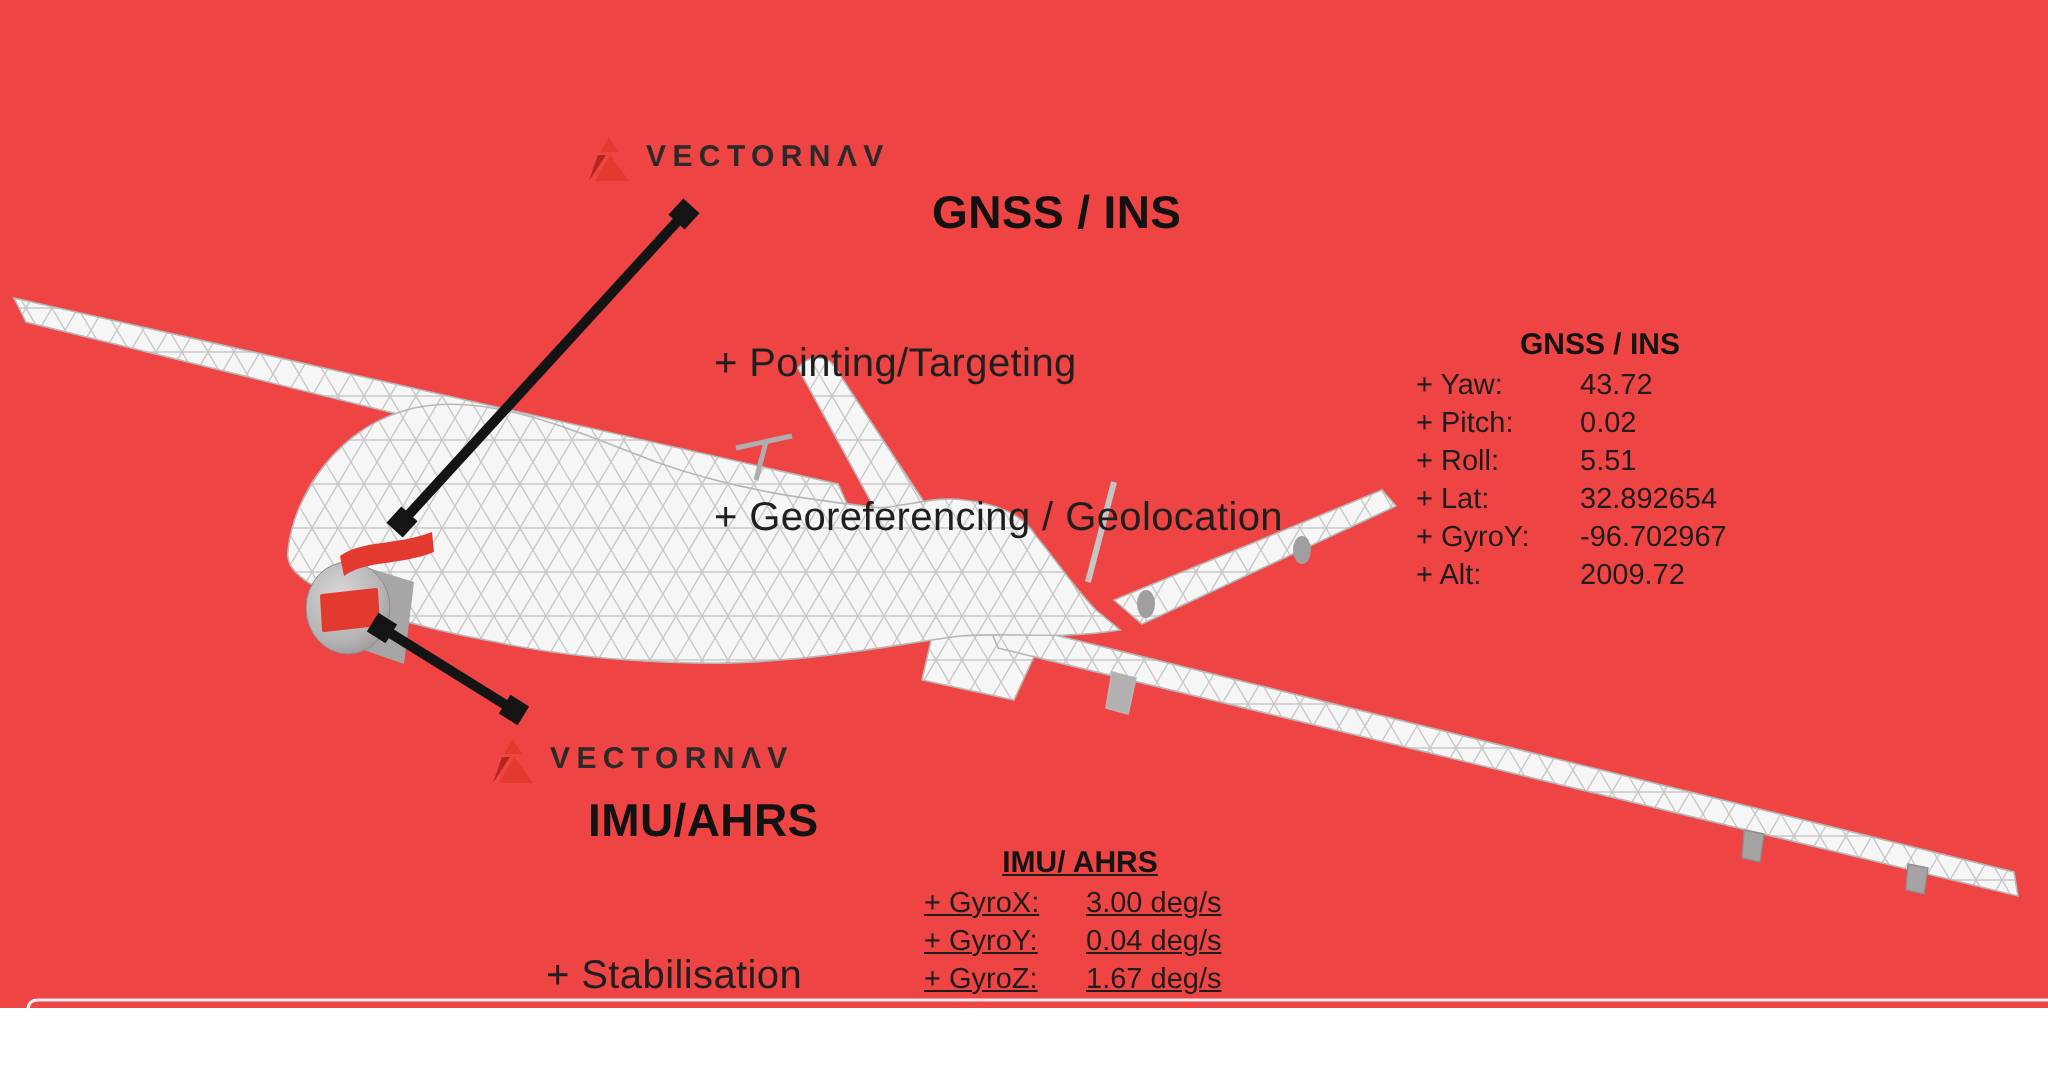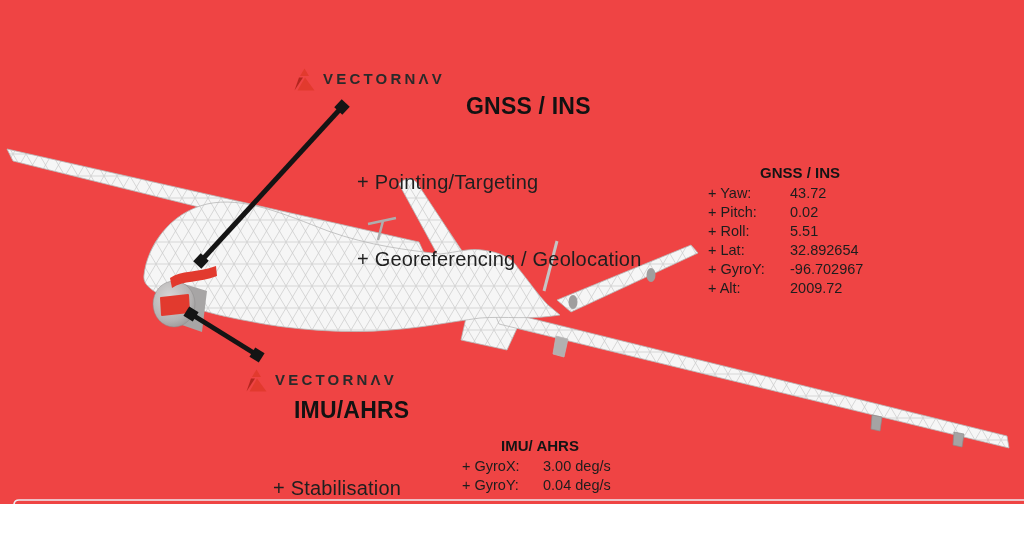--- a/index.html
+++ b/index.html
@@ -29,21 +29,21 @@
   .imu-bullets{left:273px;top:426px;}
 
   
   .panel{width:200px;}
   .panel-title{text-align:center;font-size:15px;font-weight:700;color:#141414;white-space:nowrap;}
   .panel-rows{margin-top:3px;}
   .prow{display:flex;font-size:14.5px;line-height:19px;color:#1d1d1d;white-space:nowrap;}
   .gnss-panel{left:700px;top:164px;}
   .gnss-panel .prow{padding-left:8px;}
   .gnss-panel .plabel{width:82px;}
-  .imu-panel{left:440px;top:437px;}
+  .imu-panel{left:440px;top:423px;text-decoration:underline;}
   .imu-panel .prow{padding-left:22px;}
   .imu-panel .plabel{width:81px;}
 </style>
 </head>
 <body>
 
 <div class="stage">
 
   <svg class="abs" width="1024" height="536" viewBox="0 0 1024 536" style="left:0;top:0;">
     <defs>
@@ -180,16 +180,20 @@
     <div class="panel-title">IMU/ AHRS</div>
     <div class="panel-rows">
       <div class="prow">
         <span class="plabel">+ GyroX:</span>
         <span class="pvalue">3.00 deg/s</span>
       </div>
       <div class="prow">
         <span class="plabel">+ GyroY:</span>
         <span class="pvalue">0.04 deg/s</span>
       </div>
+      <div class="prow">
+        <span class="plabel">+ GyroZ:</span>
+        <span class="pvalue">1.67 deg/s</span>
+      </div>
     </div>
   </div>
 
 </div>
 
 </body></html>

